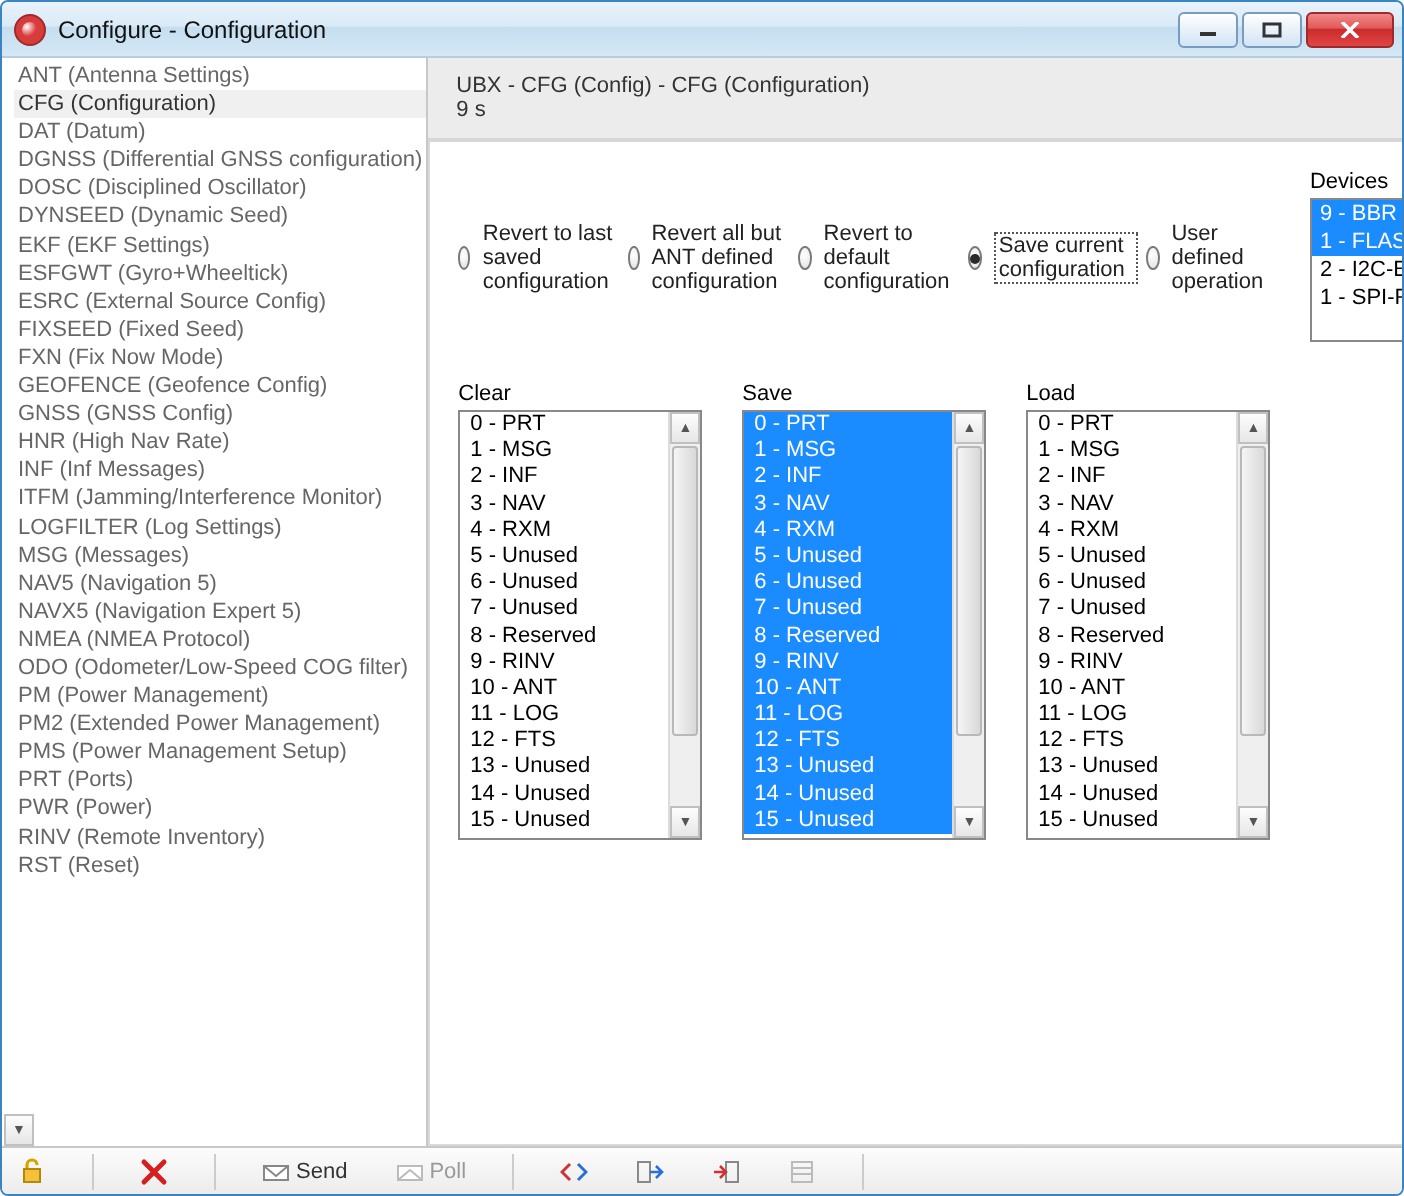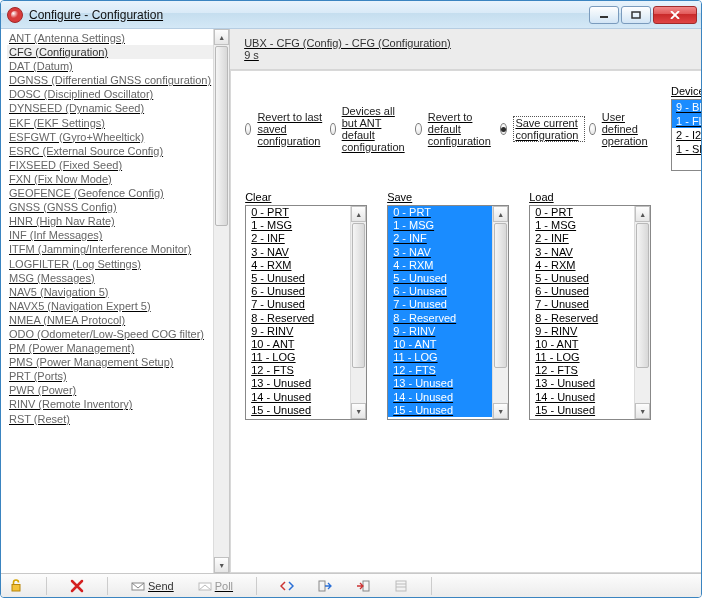--- a/index.html
+++ b/index.html
@@ -4,21 +4,20 @@
 <style>
   * { box-sizing: border-box; }
   html, body { margin:0; padding:0; height:100%; font-family: "Segoe UI", Tahoma, Arial, sans-serif; font-size:12px; color:#000; }
   .window {
     width:702px; height:598px;
     border:1px solid #3a84c0;
     border-radius:4px;
     background:#fff;
     display:flex; flex-direction:column;
     overflow:hidden;
-    text-decoration:underline;
   }
   
   .titlebar {
     height:28px;
     display:flex; align-items:center;
     padding:0 4px 0 6px;
     background: linear-gradient(to bottom, #e8f3fc 0%, #d9eaf7 45%, #c5deef 46%, #d4e8f6 100%);
     border-bottom:1px solid #b6cde2;
   }
   .titlebar .app-icon {
@@ -52,20 +51,21 @@
     flex:1;
     display:flex;
     overflow:hidden;
   }
   
   .left-pane {
     width:233px;
     border-right:1px solid #c8c8c8;
     display:flex;
     background:#fff;
+    flex-direction:column;
   }
   .tree { flex:1; overflow:hidden; padding:2px 0 0 6px; }
   .tree-item {
     height:14.1px;
     line-height:14.1px;
     font-size:11px;
     color:#666;
     white-space:nowrap;
     overflow:hidden;
     padding:0 2px;
@@ -216,20 +216,21 @@
           <div class="tree-item">HNR (High Nav Rate)</div>
           <div class="tree-item">INF (Inf Messages)</div>
           <div class="tree-item">ITFM (Jamming/Interference Monitor)</div>
           <div class="tree-item">LOGFILTER (Log Settings)</div>
           <div class="tree-item">MSG (Messages)</div>
           <div class="tree-item">NAV5 (Navigation 5)</div>
           <div class="tree-item">NAVX5 (Navigation Expert 5)</div>
           <div class="tree-item">NMEA (NMEA Protocol)</div>
           <div class="tree-item">ODO (Odometer/Low-Speed COG filter)</div>
           <div class="tree-item">PM (Power Management)</div>
+          <div class="tree-item">PM2 (Extended Power Management)</div>
           <div class="tree-item">PMS (Power Management Setup)</div>
           <div class="tree-item">PRT (Ports)</div>
           <div class="tree-item">PWR (Power)</div>
           <div class="tree-item">RINV (Remote Inventory)</div>
           <div class="tree-item">RST (Reset)</div>
         </div>
       <div class="vscroll">
         <div class="btn top">
             <span class="arrowglyph">▲</span>
           </div>
@@ -248,21 +249,21 @@
       <div class="panel-inner">
 
         <div class="top-row">
           <div class="radios" id="radios">
               <div class="radio-row">
                 <div class="radio"></div>
                 <span class="radio-label">Revert to last saved configuration</span>
               </div>
               <div class="radio-row">
                 <div class="radio"></div>
-                <span class="radio-label">Devices all but ANT default configuration</span>
+                <span class="radio-label">Revert all but ANT defined configuration</span>
               </div>
               <div class="radio-row">
                 <div class="radio"></div>
                 <span class="radio-label">Revert to default configuration</span>
               </div>
               <div class="radio-row">
                 <div class="radio checked"></div>
                 <span class="radio-label focused">Save current configuration</span>
               </div>
               <div class="radio-row">

